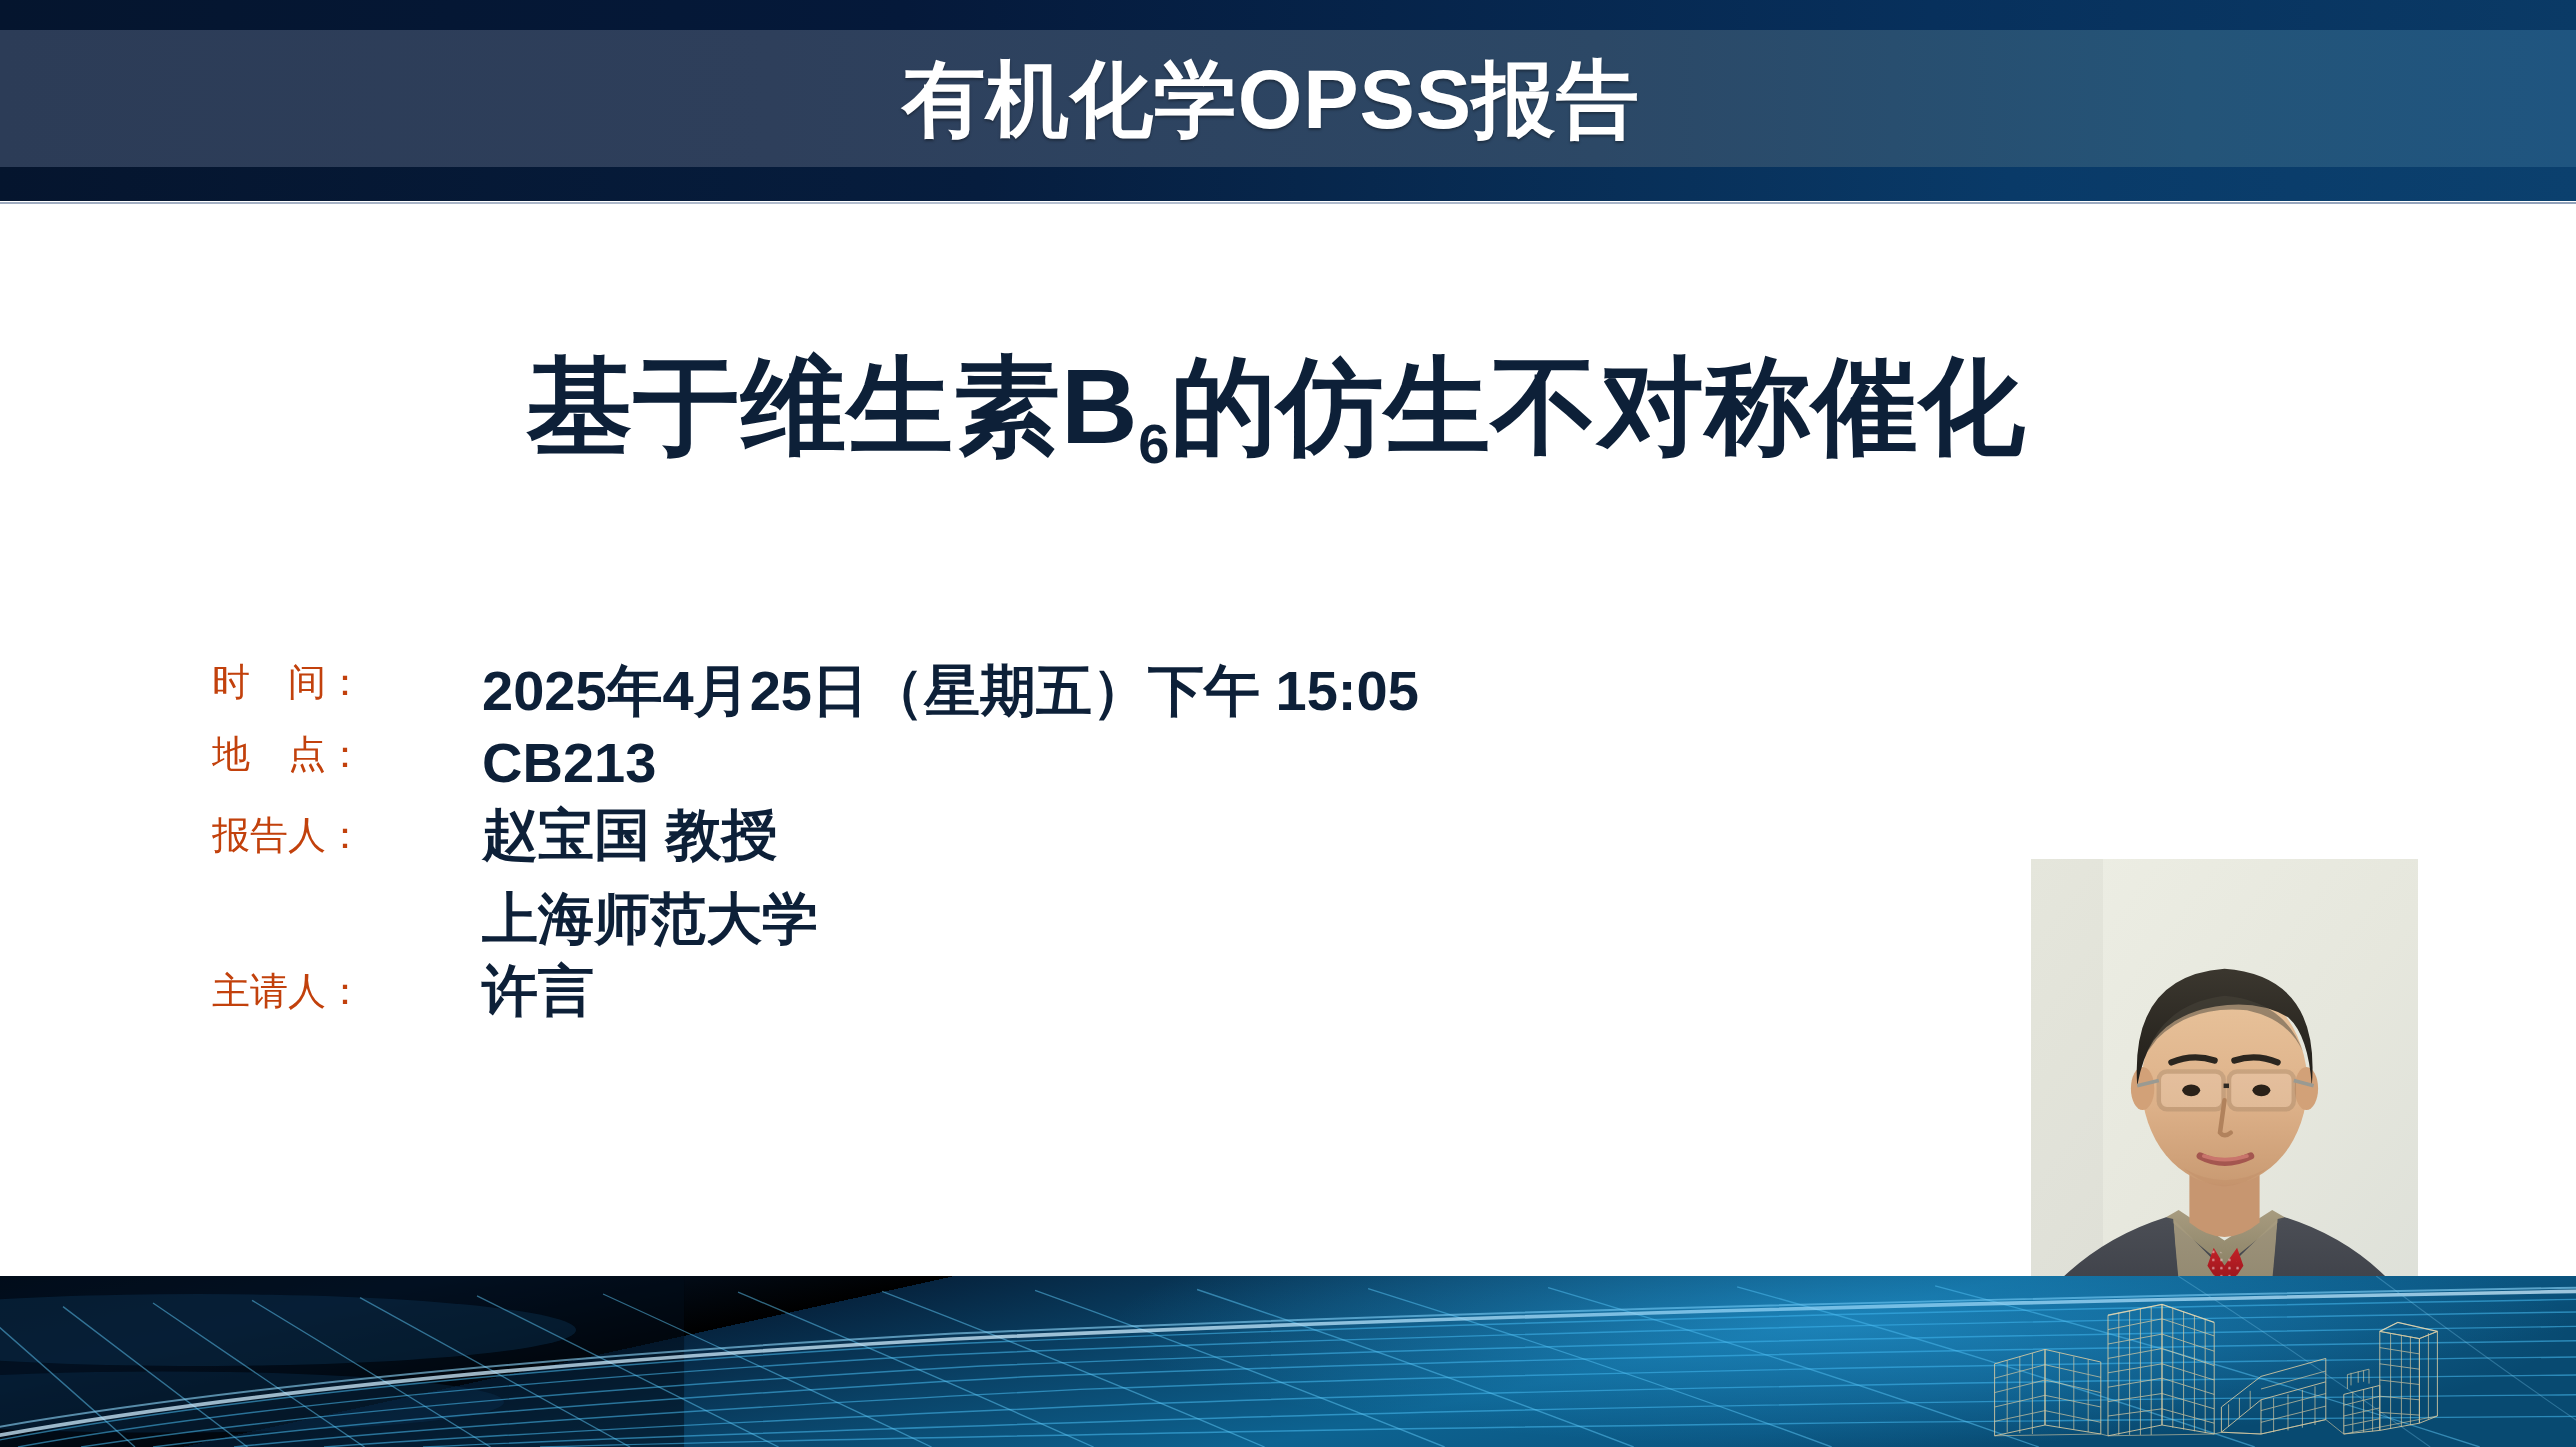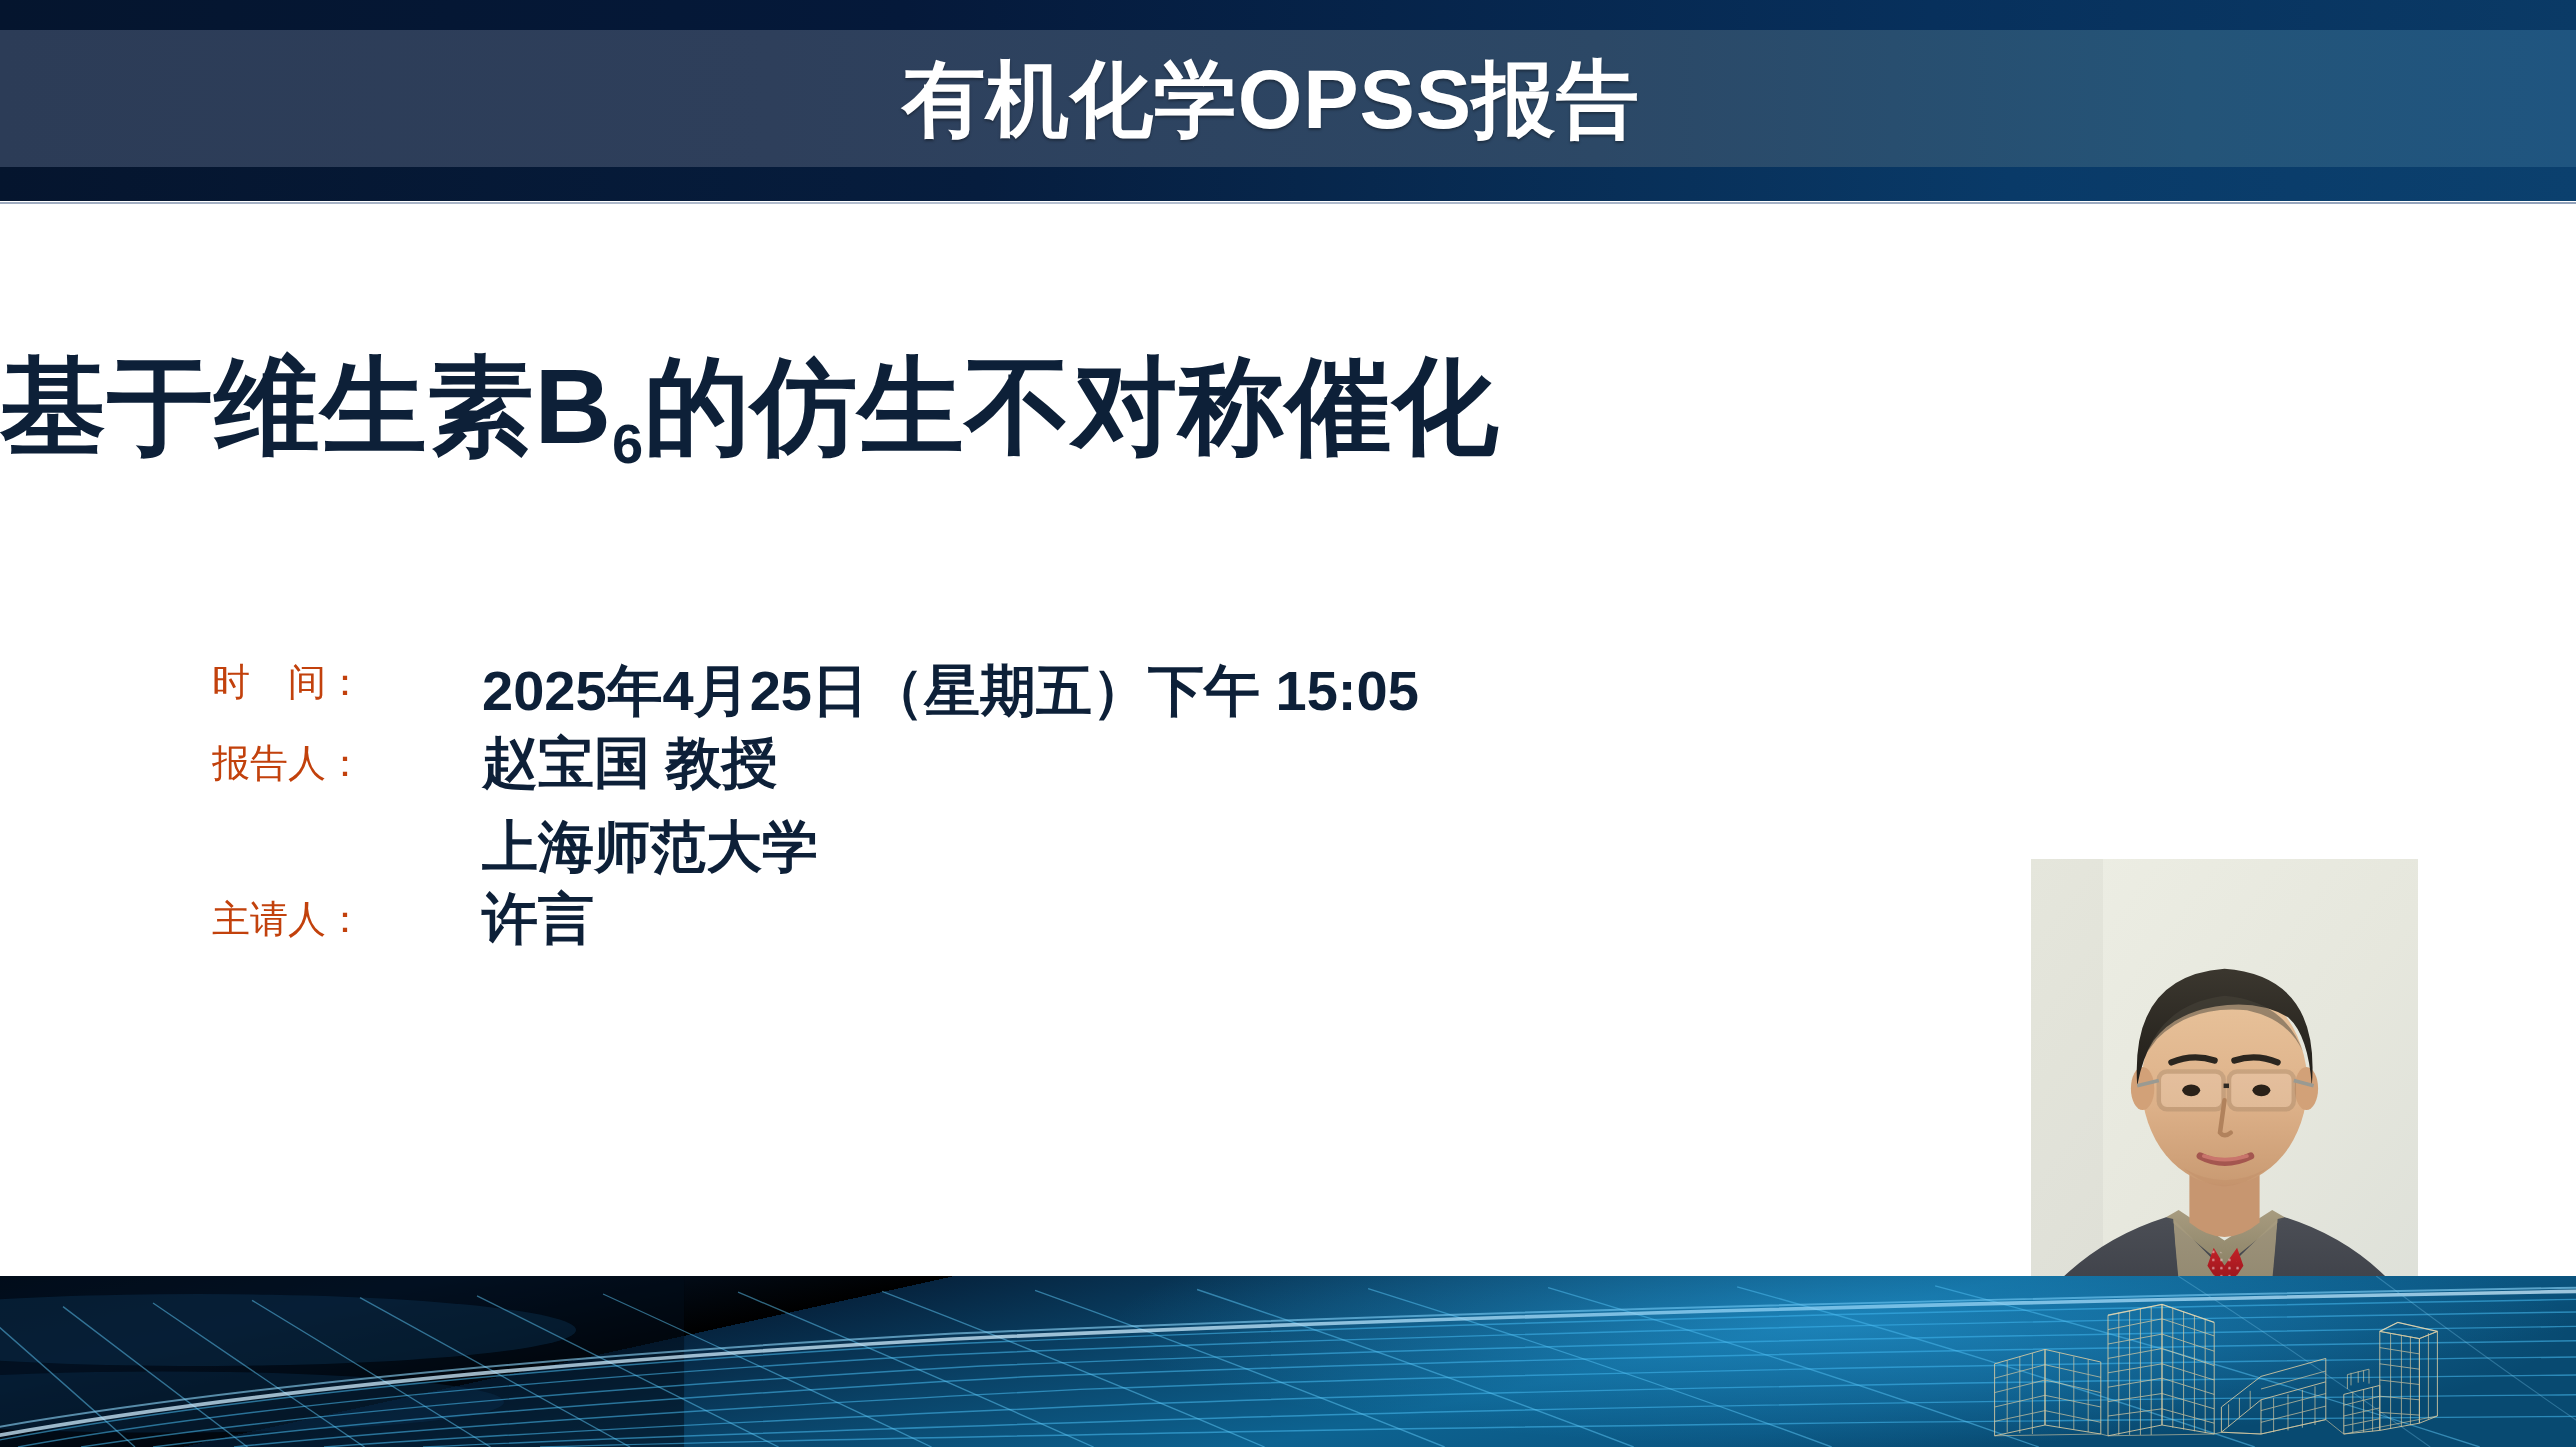--- a/index.html
+++ b/index.html
@@ -42,21 +42,21 @@
   }
 
   
   .body-area{
     position:absolute; left:0; top:204px; width:2576px; height:1072px;
     background:#ffffff;
   }
 
   .slide-title{
     position:absolute; left:0; top:144px; width:2576px;
-    text-align:left;
+    text-align:center;
     font-size:106px; font-weight:bold; line-height:1.1;
     color:#0d2038;
     letter-spacing:0.9px;
     padding-right:24px;
   }
   .slide-title sub{
     font-size:56px; vertical-align:baseline;
     position:relative; top:20px; font-weight:bold;
   }
 
@@ -124,20 +124,24 @@
     <span>基于维生素B</span><sub>6</sub><span>的仿生不对称催化</span>
   </div>
 
   <div class="info-block">
 
     <div class="info-row">
       <div class="info-label">时　间：</div>
       <div class="info-value">2025年4月25日（星期五）下午 15:05</div>
     </div>
 
+    <div class="info-row">
+      <div class="info-label">地　点：</div>
+      <div class="info-value">CB213</div>
+    </div>
 
     <div class="info-row tight">
       <div class="info-label">报告人：</div>
       <div class="info-value">赵宝国 教授</div>
     </div>
 
     <div class="info-row indent">
       <div class="info-label">报告人：</div>
       <div class="info-value">上海师范大学</div>
     </div>

